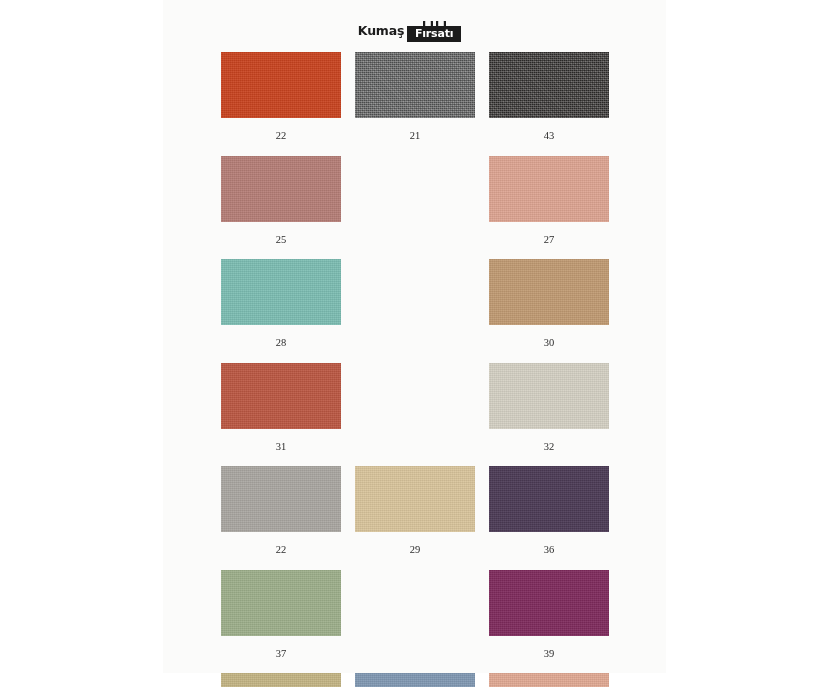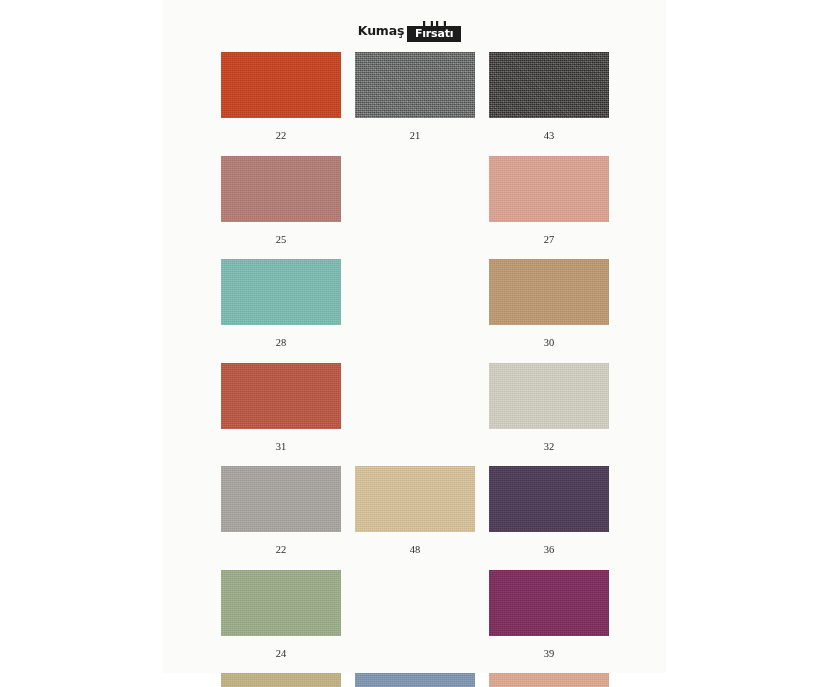--- a/index.html
+++ b/index.html
@@ -200,32 +200,32 @@
         </div>
       </div>
 
       <div class="row">
         <div class="cell">
           <div class="swatch" style="background:#A9A6A1"></div>
           <div class="caption">22</div>
         </div>
         <div class="cell">
           <div class="swatch" style="background:#D9C49B"></div>
-          <div class="caption">48</div>
+          <div class="caption">29</div>
         </div>
         <div class="cell">
           <div class="swatch" style="background:#4B3A55"></div>
           <div class="caption">36</div>
         </div>
       </div>
 
       <div class="row">
         <div class="cell">
           <div class="swatch" style="background:#9DAE8A"></div>
-          <div class="caption">24</div>
+          <div class="caption">37</div>
         </div>
         <div class="cell">
           <div class="swatch" style="background:#7E2A5C"></div>
           <div class="caption">39</div>
         </div>
       </div>
 
       <div class="row">
         <div class="cell">
           <div class="swatch" style="background:#C3B483"></div>

